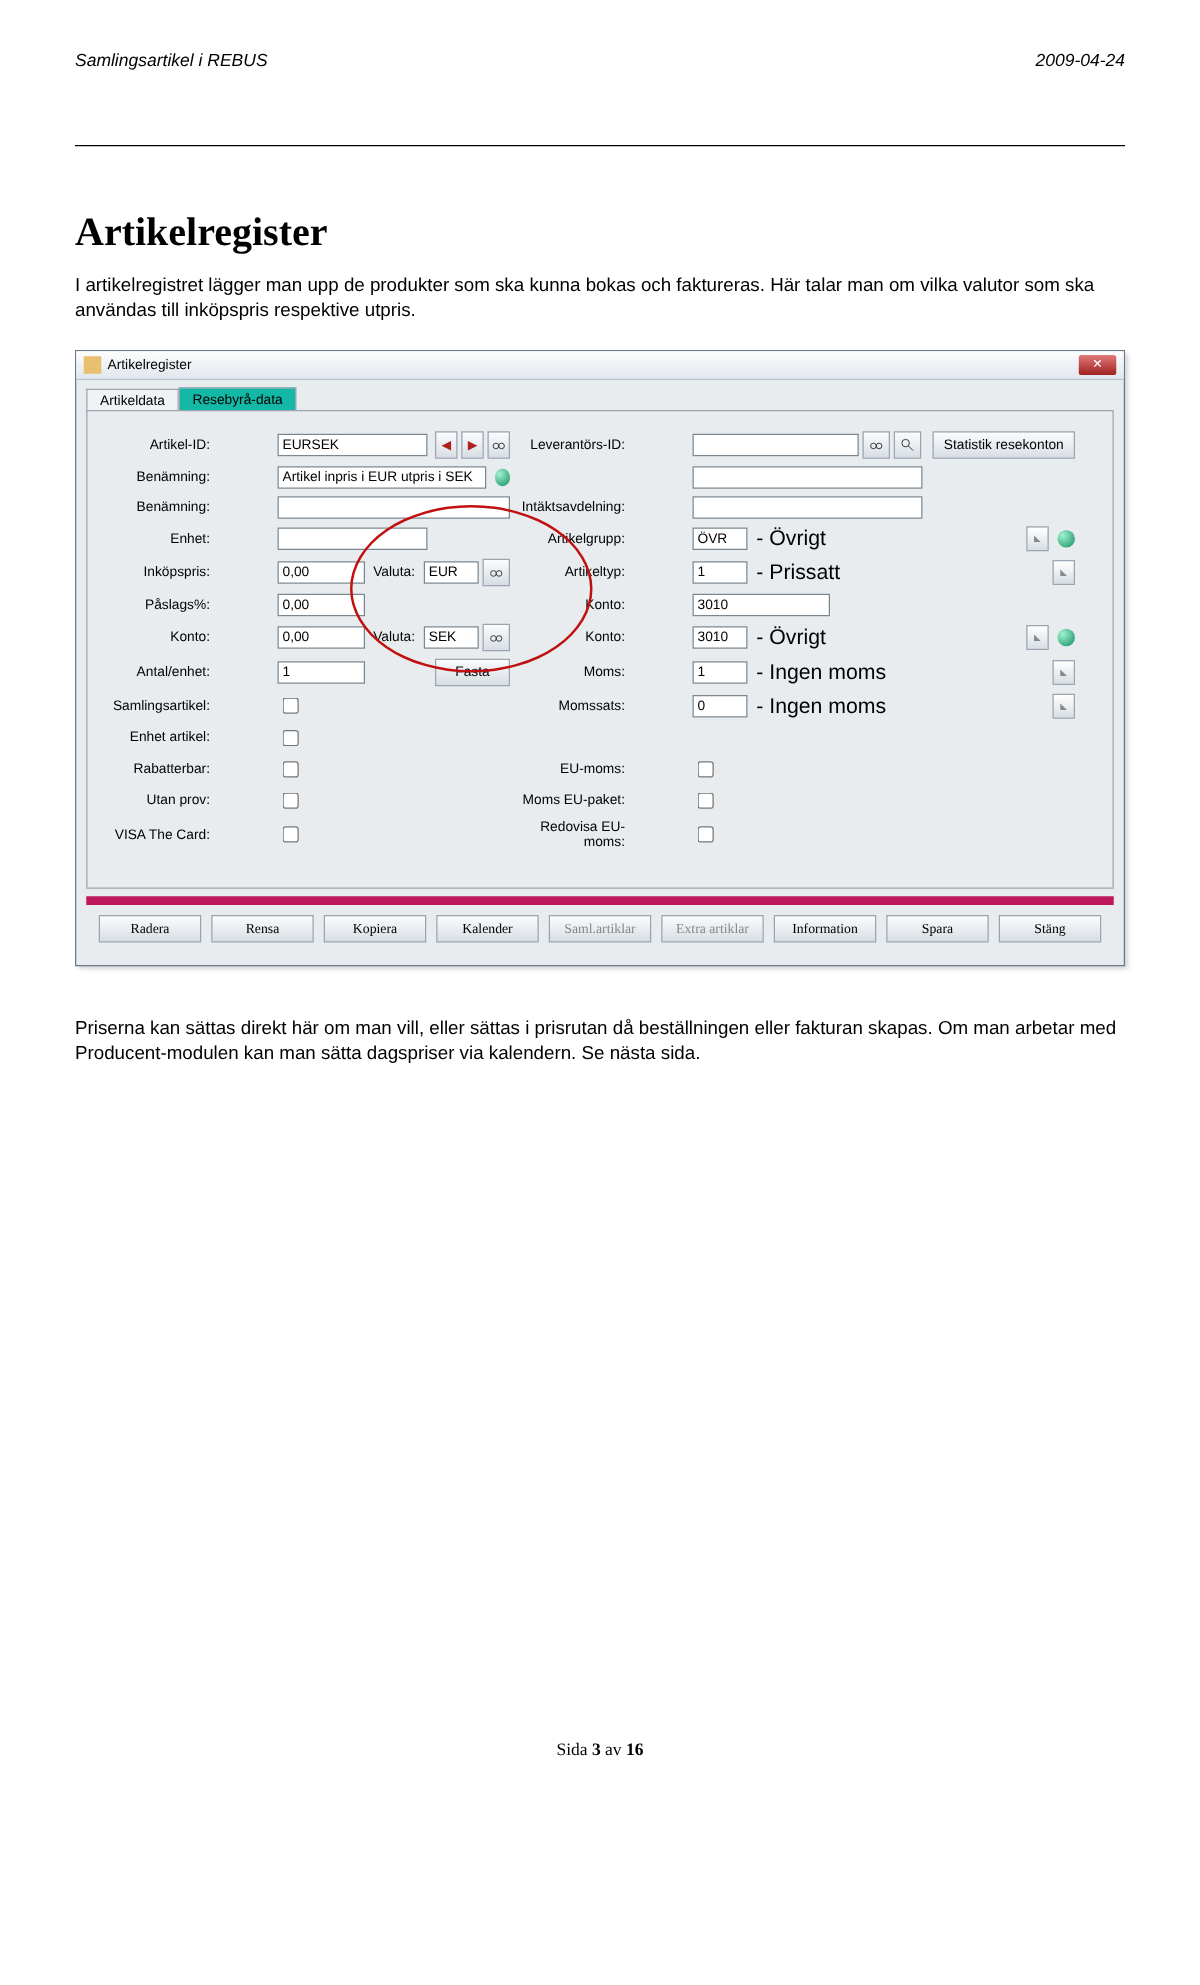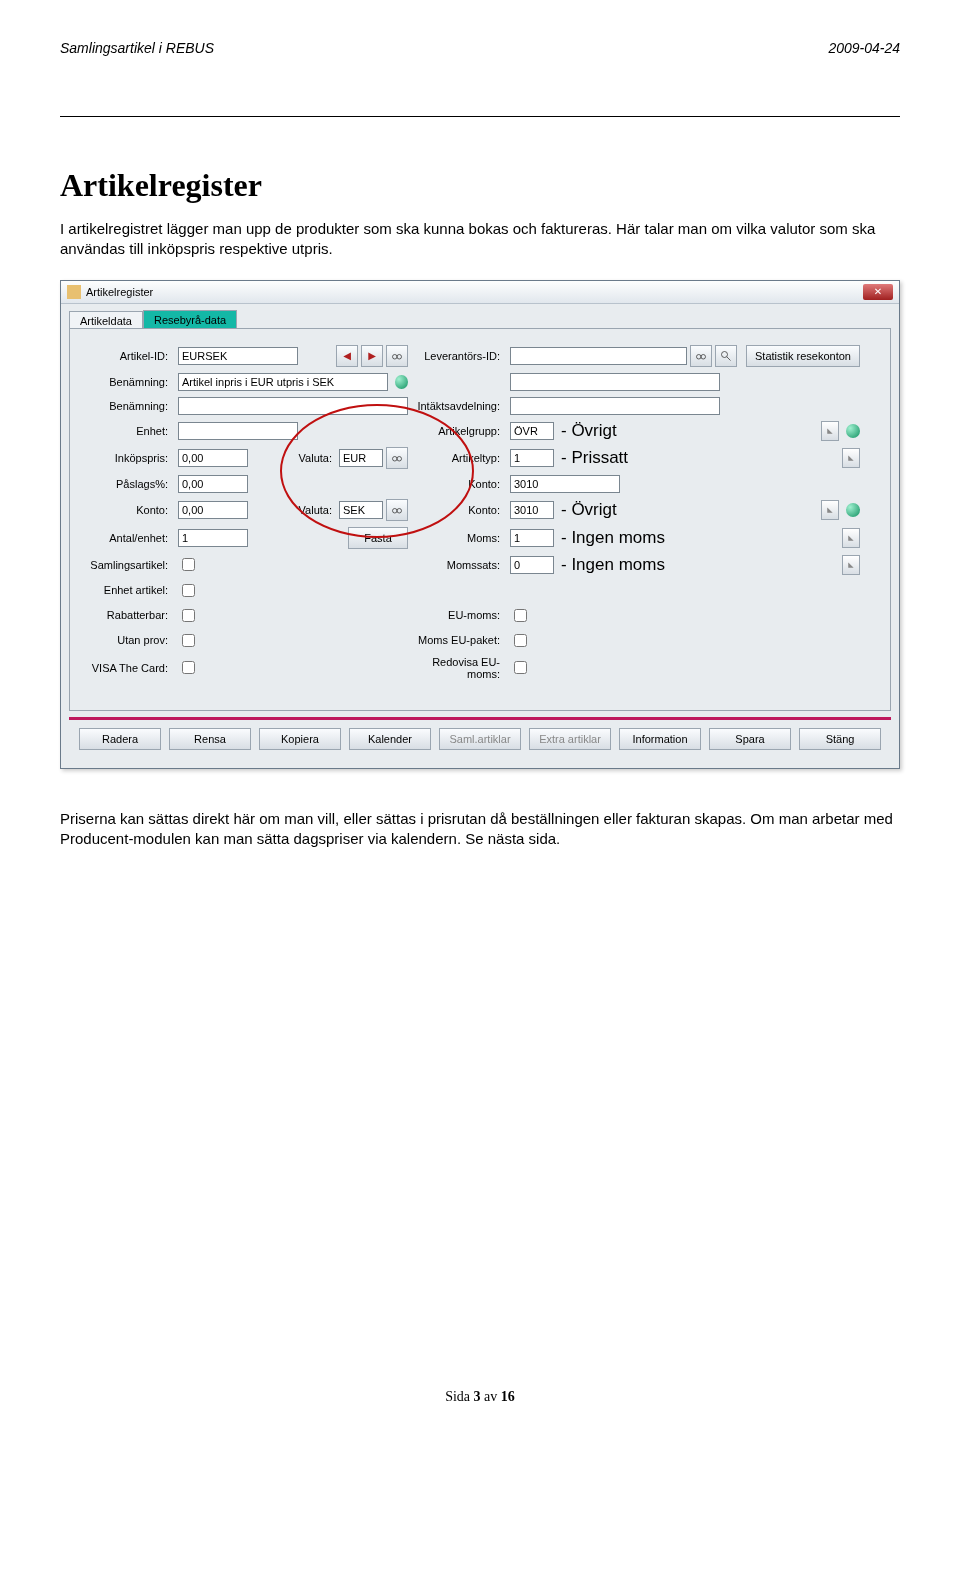--- a/index.html
+++ b/index.html
@@ -112,21 +112,21 @@
     background: #fff;
     font-size: 11px;
     padding: 0 3px;
     box-sizing: border-box;
     width: 100%;
   }
   input.small { width: 70px; }
   input.tiny { width: 44px; }
   input.med { width: 120px; }
   input.wide { width: 100%; }
-  .cell { display: flex; align-items: center; gap: 3px; }
+  .cell { display: flex; align-items: center; gap: 3px; margin-left: 44px; }
   .iconbtn {
     width: 20px; height: 20px;
     border: 1px solid #9aa5b0;
     background: linear-gradient(#fafcfe,#d8dee4);
     display: inline-flex;
     align-items: center;
     justify-content: center;
     cursor: pointer;
     font-size: 10px;
   }
@@ -146,22 +146,23 @@
     font-size: 17px;
     padding-left: 4px;
   }
   .checkbox {
     width: 13px; height: 13px;
   }
   .buttons-row {
     display: flex;
     gap: 8px;
     padding: 8px 10px;
-    border-top: 3px solid #be185d;
+    border-top: 7px solid #be185d;
     margin-top: 6px;
+    font-family: Liberation Serif, serif;
   }
   .buttons-row .btn {
     width: 90px;
     justify-content: center;
   }
   .buttons-row .btn.disabled {
     color: #888;
     text-align: right;
   }
   .red-circle {

